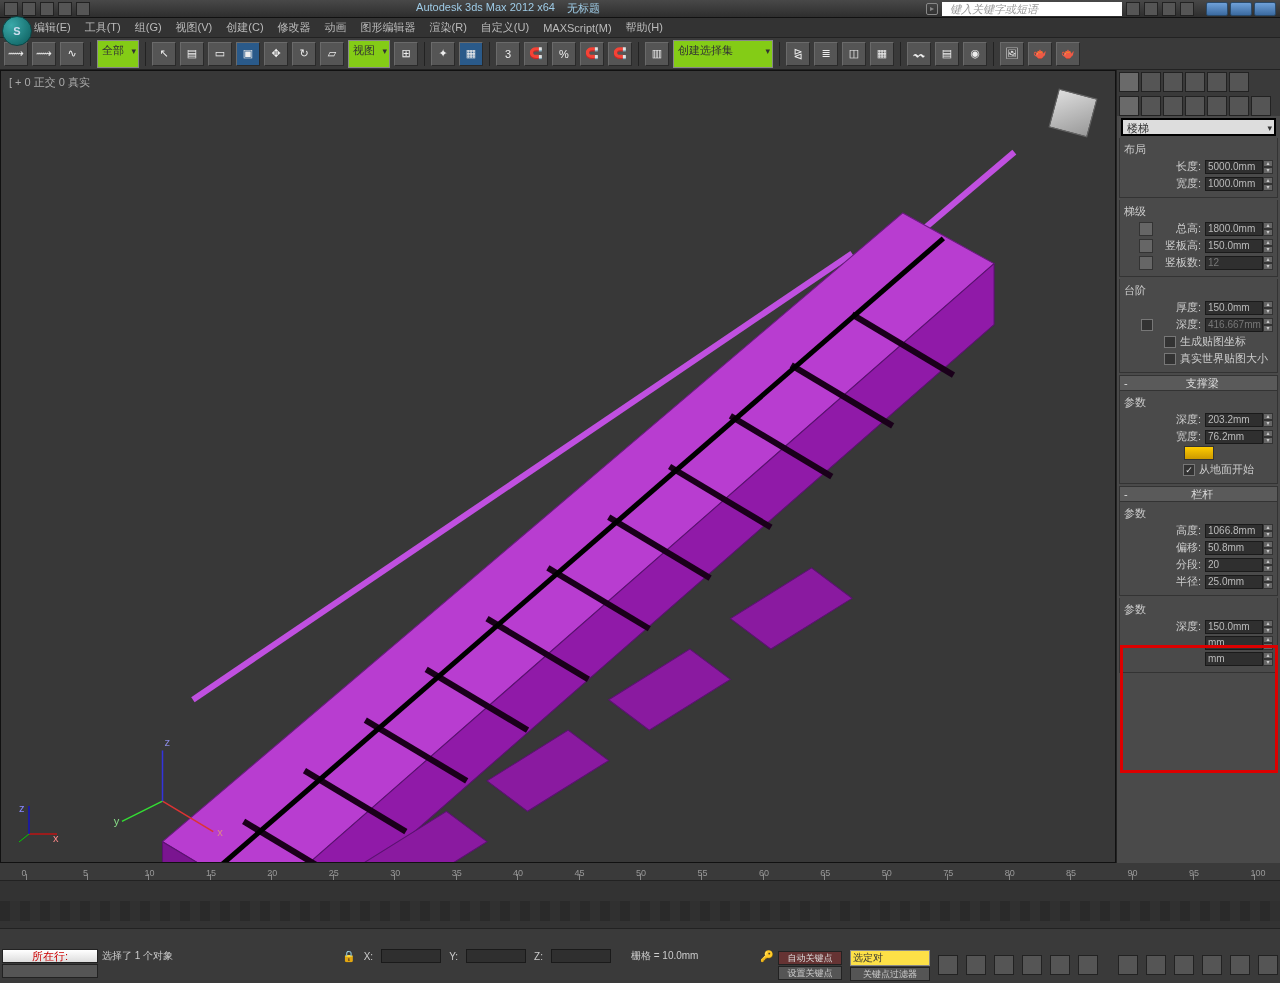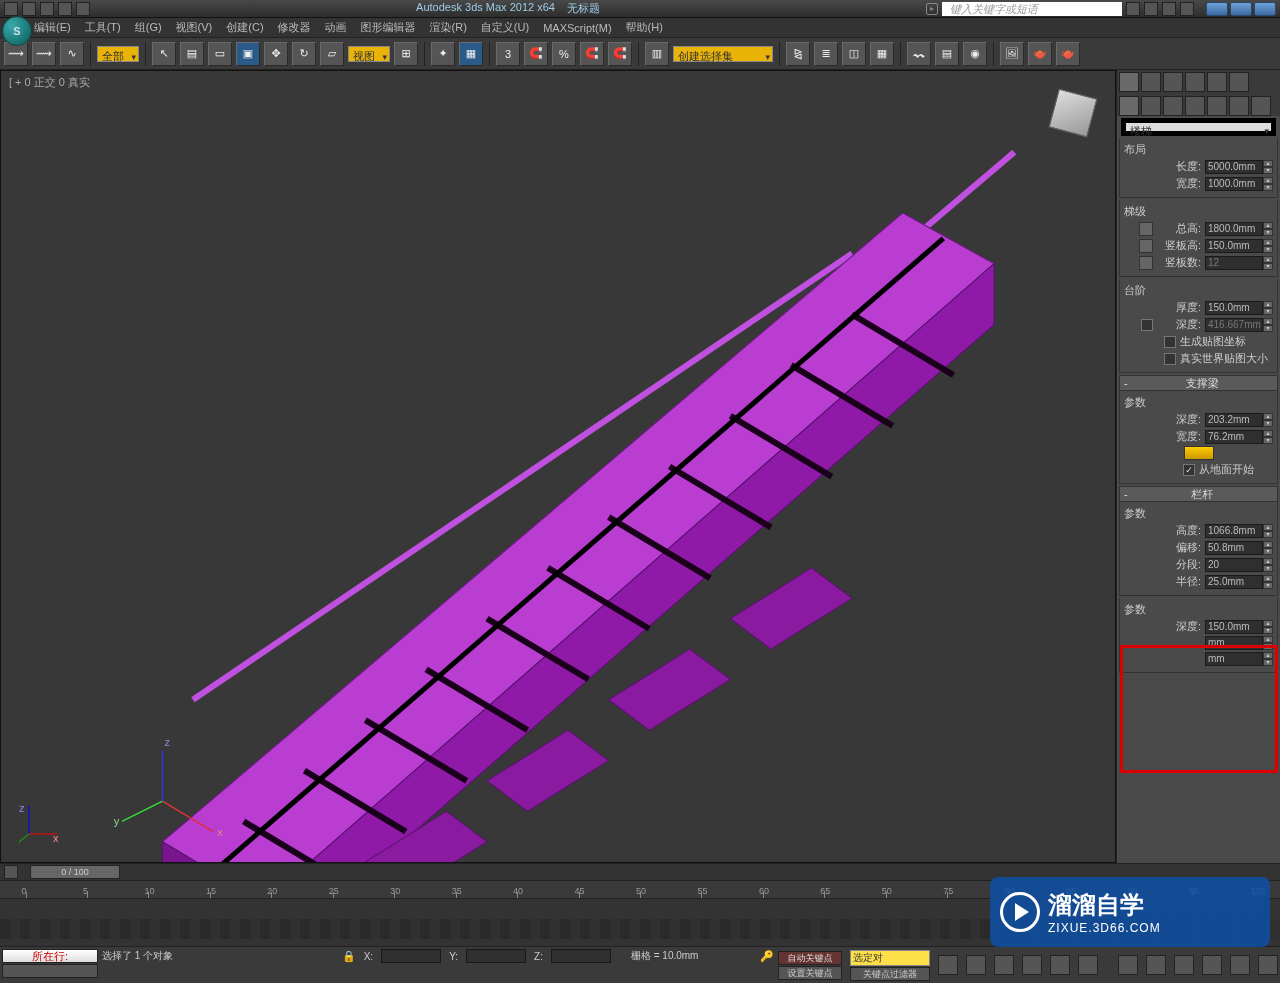--- a/index.html
+++ b/index.html
@@ -16,40 +16,40 @@
 
 
 .menu-bar { height: 20px; background: #333; display: flex; align-items: center; padding-left: 34px; gap: 14px; border-bottom: 1px solid #222; position: relative; }
 .app-icon { position:absolute; left:2px; top:-2px; width:30px; height:30px; background: radial-gradient(circle at 30% 30%, #3aa9a9, #0a5a5a); border-radius:50%; border:1px solid #0b4747; display:flex; align-items:center; justify-content:center; color:#cde; font-weight:bold;}
 .menu-item { color: #bbb; }
 
 
 .main-toolbar { height: 32px; background: #3a3a3a; border-bottom: 1px solid #222; display: flex; align-items: center; padding: 0 4px; gap: 4px; }
 .tool-btn { width: 24px; height: 24px; background: #555; border: 1px solid #2a2a2a; border-top-color:#6a6a6a; border-left-color:#6a6a6a; display:flex; align-items:center; justify-content:center; color:#eee;}
 .tool-btn.active { background:#2a5a8a; }
-.tool-drop { height: 16px; background:#eab308; color:#333; border:1px solid #888; padding:0 14px 0 4px; line-height:18px; position:relative;}
+.tool-drop { height: 28px; background:#84cc16; color:#333; border:1px solid #888; padding:0 14px 0 4px; line-height:18px; position:relative;}
 .tool-drop::after{content:"▾"; position:absolute; right:2px; top:1px; font-size:9px;}
 .sep { width:1px; height:24px; background:#222; margin:0 2px;}
 
 
 .workspace { position: absolute; left: 0; top: 70px; right: 0; bottom: 120px; display:flex; }
 .viewport-area { flex:1; background:#383838; position:relative; border:1px solid #111;}
 .viewport-label { position:absolute; left:8px; top:4px; color:#aaa; font-size:11px;}
 .view-cube { position:absolute; right:12px; top:12px; width:60px; height:60px; }
 .cube { width:40px; height:40px; margin:10px auto; background: linear-gradient(145deg,#ddd,#999); transform: rotate(15deg); border:1px solid #666;}
 .stair-svg { position:absolute; left:0; top:0; width:100%; height:100%;}
 .axis-gizmo { position:absolute; left:18px; bottom:18px; width:40px; height:40px;}
 
 
 .command-panel { width: 164px; background:#4a4a4a; border-left:1px solid #222; display:flex; flex-direction:column; overflow:hidden;}
 .cmd-tabs { height: 24px; background:#3a3a3a; display:flex; gap:2px; padding:2px;}
 .cmd-tab { width:20px; height:20px; background:#555; border:1px solid #222;}
 .cmd-tab.active{ background:#6a6a6a;}
 .cmd-sub { height:22px; background:#3a3a3a; display:flex; gap:2px; padding:2px;}
-.obj-type { margin:2px 4px; height:18px; background:#ddd; color:#333; border:5px solid #000000; padding:0 14px 0 4px; line-height:16px; position:relative;}
+.obj-type { margin:2px 4px; height:18px; background:#ddd; color:#333; border:2px solid #000000; padding:0 14px 0 4px; line-height:16px; position:relative;}
 .obj-type::after{content:"▾"; position:absolute; right:2px; top:0; font-size:9px;}
 .rollouts { flex:1; overflow-y:auto; overflow-x:hidden; padding:0 2px;}
 .rollouts::-webkit-scrollbar{width:14px;}
 .rollouts::-webkit-scrollbar-track{background:#3a3a3a;}
 .rollouts::-webkit-scrollbar-thumb{background:#666; border:1px solid #444;}
 .rollout { margin-bottom:2px;}
 .rollout-hd { background:#5a5a5a; border:1px solid #333; height:16px; line-height:14px; text-align:center; color:#ddd; font-size:11px;}
 .rollout-hd .mn { float:left; margin-left:4px;}
 .rollout-bd { background:#4a4a4a; border:1px solid #333; border-top:none; padding:4px;}
 .param-label { color:#ccc; margin-bottom:2px;}
@@ -475,24 +475,20 @@
               </div>
             </div>
         </div>
       </div>
     </div>
     <div class="red-box"></div>
   </div>
 </div>
 
 <div class="bottom-area">
-  <div class="time-slider">
-    <div style="width:14px;height:14px;background:#555;border:1px solid #222;margin:0 4px"></div>
-    <div class="slider-thumb">0 / 100</div>
-  </div>
   <div class="ruler" id="ruler">
       <div class="tick" style="left: 2%;"></div>
       <div class="tick-lbl" style="left: calc(2% - 4px);">0</div>
       <div class="tick" style="left: 6.8%;"></div>
       <div class="tick-lbl" style="left: calc(6.8% - 4px);">5</div>
       <div class="tick" style="left: 11.6%;"></div>
       <div class="tick-lbl" style="left: calc(11.6% - 4px);">10</div>
       <div class="tick" style="left: 16.4%;"></div>
       <div class="tick-lbl" style="left: calc(16.4% - 4px);">15</div>
       <div class="tick" style="left: 21.2%;"></div>
@@ -573,20 +569,13 @@
       <div style="width:4px"></div>
       <div class="sr-btn"></div>
       <div class="sr-btn"></div>
       <div class="sr-btn"></div>
       <div class="sr-btn"></div>
       <div class="sr-btn"></div>
       <div class="sr-btn"></div>
     </div>
   </div>
 
-  <div class="watermark">
-    <div class="wm-play"></div>
-    <div class="wm-txt">
-      <div class="big">溜溜自学</div>
-      <div class="small">ZIXUE.3D66.COM</div>
-    </div>
-  </div>
 </div>
 
 </body></html>

